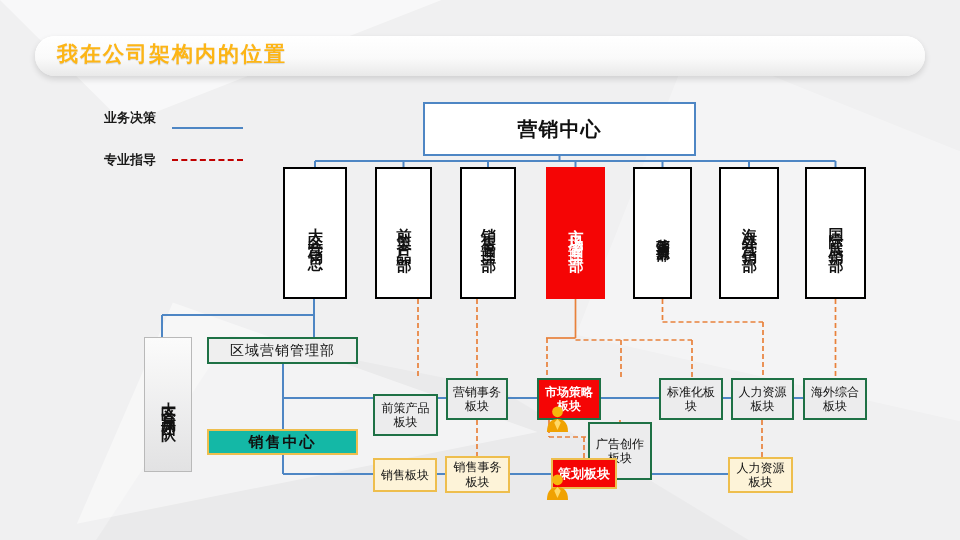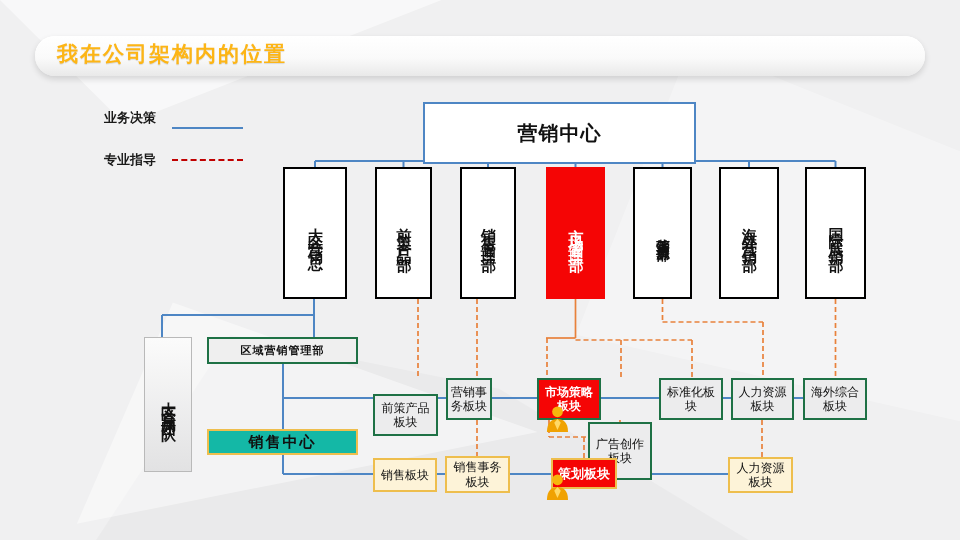--- a/index.html
+++ b/index.html
@@ -27,21 +27,21 @@
   .box{position:absolute;box-sizing:border-box;display:flex;align-items:center;justify-content:center;
     text-align:center;color:#111;z-index:2;}
   .root{border:2px solid #4e86c4;background:#fff;font-size:20px;font-weight:bold;letter-spacing:1px;}
   .l2{border:2px solid #000;background:#fff;font-weight:bold;font-size:15px;}
   .l2 .vt, .team .vt{writing-mode:vertical-rl;text-orientation:upright;}
   .ls-wide .vt{letter-spacing:7px;}
   .ls-tight .vt{font-size:13.5px;letter-spacing:1.5px;}
   .team{background:linear-gradient(180deg,#fbfbfb,#e2e2e3);border:1px solid #b9b9b9;
     font-weight:bold;font-size:15px;}
   .team .vt{letter-spacing:5px;}
-  .green-bar{border:2px solid #1e7145;background:#efefef;font-weight:bold;font-size:11px;letter-spacing:1px;}
+  .green-bar{border:2px solid #1e7145;background:#efefef;font-weight:normal;font-size:14px;letter-spacing:1px;}
   .gold-bar{border:2px solid #eebe4d;background:#14b8a6;font-weight:bold;font-size:15px;letter-spacing:2px;}
   .mid{border:2px solid #1e7145;background:#ececed;font-size:12px;line-height:1.18;padding:1px;}
   .bot{border:2px solid #eebe4d;background:#fdf3d8;font-size:12px;line-height:1.18;padding:1px;}
   .red{background:#f50505 !important;color:#fff !important;font-weight:bold;}
   .l2.red{border:none;}
   .person{position:absolute;z-index:3;}
 </style>
 </head>
 <body>
 
@@ -90,21 +90,21 @@
       <path d="M835.5 299 V378"></path>
       <path d="M477 420 V456"></path>
       <path d="M549 420 V437"></path>
       <path d="M620 420 V437"></path>
       <path d="M549 437 H620"></path>
       <path d="M584 437 V458"></path>
       <path d="M762 420 V457"></path>
     </g>
   </svg>
 
-  <div class="box root" style="left:423px;top:102px;width:273px;height:62px;">
+  <div class="box root" style="left:423px;top:102px;width:273px;height:54px;">
     <span>营销中心</span>
   </div>
 
   <div class="box l2 ls-wide" style="left:283px;top:167px;width:64px;height:132px;">
     <span class="vt">大区营销总</span>
   </div>
   <div class="box l2 ls-wide" style="left:375px;top:167px;width:57px;height:132px;">
     <span class="vt">前策产品部</span>
   </div>
   <div class="box l2 ls-wide" style="left:460px;top:167px;width:56px;height:132px;">
@@ -131,21 +131,21 @@
     <span>区域营销管理部</span>
   </div>
 
   <div class="box gold-bar" style="left:207px;top:429px;width:151px;height:26px;">
     <span>销售中心</span>
   </div>
 
   <div class="box mid" style="left:373px;top:378px;width:65px;height:42px;margin-top:16px;">
     <span>前策产品板块</span>
   </div>
-  <div class="box mid" style="left:446px;top:378px;width:46px;height:42px;">
+  <div class="box mid" style="left:446px;top:378px;width:62px;height:42px;">
     <span>营销事务板块</span>
   </div>
   <div class="box mid red" style="left:517px;top:378px;width:64px;height:42px;margin-left:20px;">
     <span>市场策略板块</span>
   </div>
   <div class="box mid" style="left:588px;top:378px;width:64px;height:58px;margin-top:44px;">
     <span>广告创作板块</span>
   </div>
   <div class="box mid" style="left:659px;top:378px;width:64px;height:42px;">
     <span>标准化板块</span>

